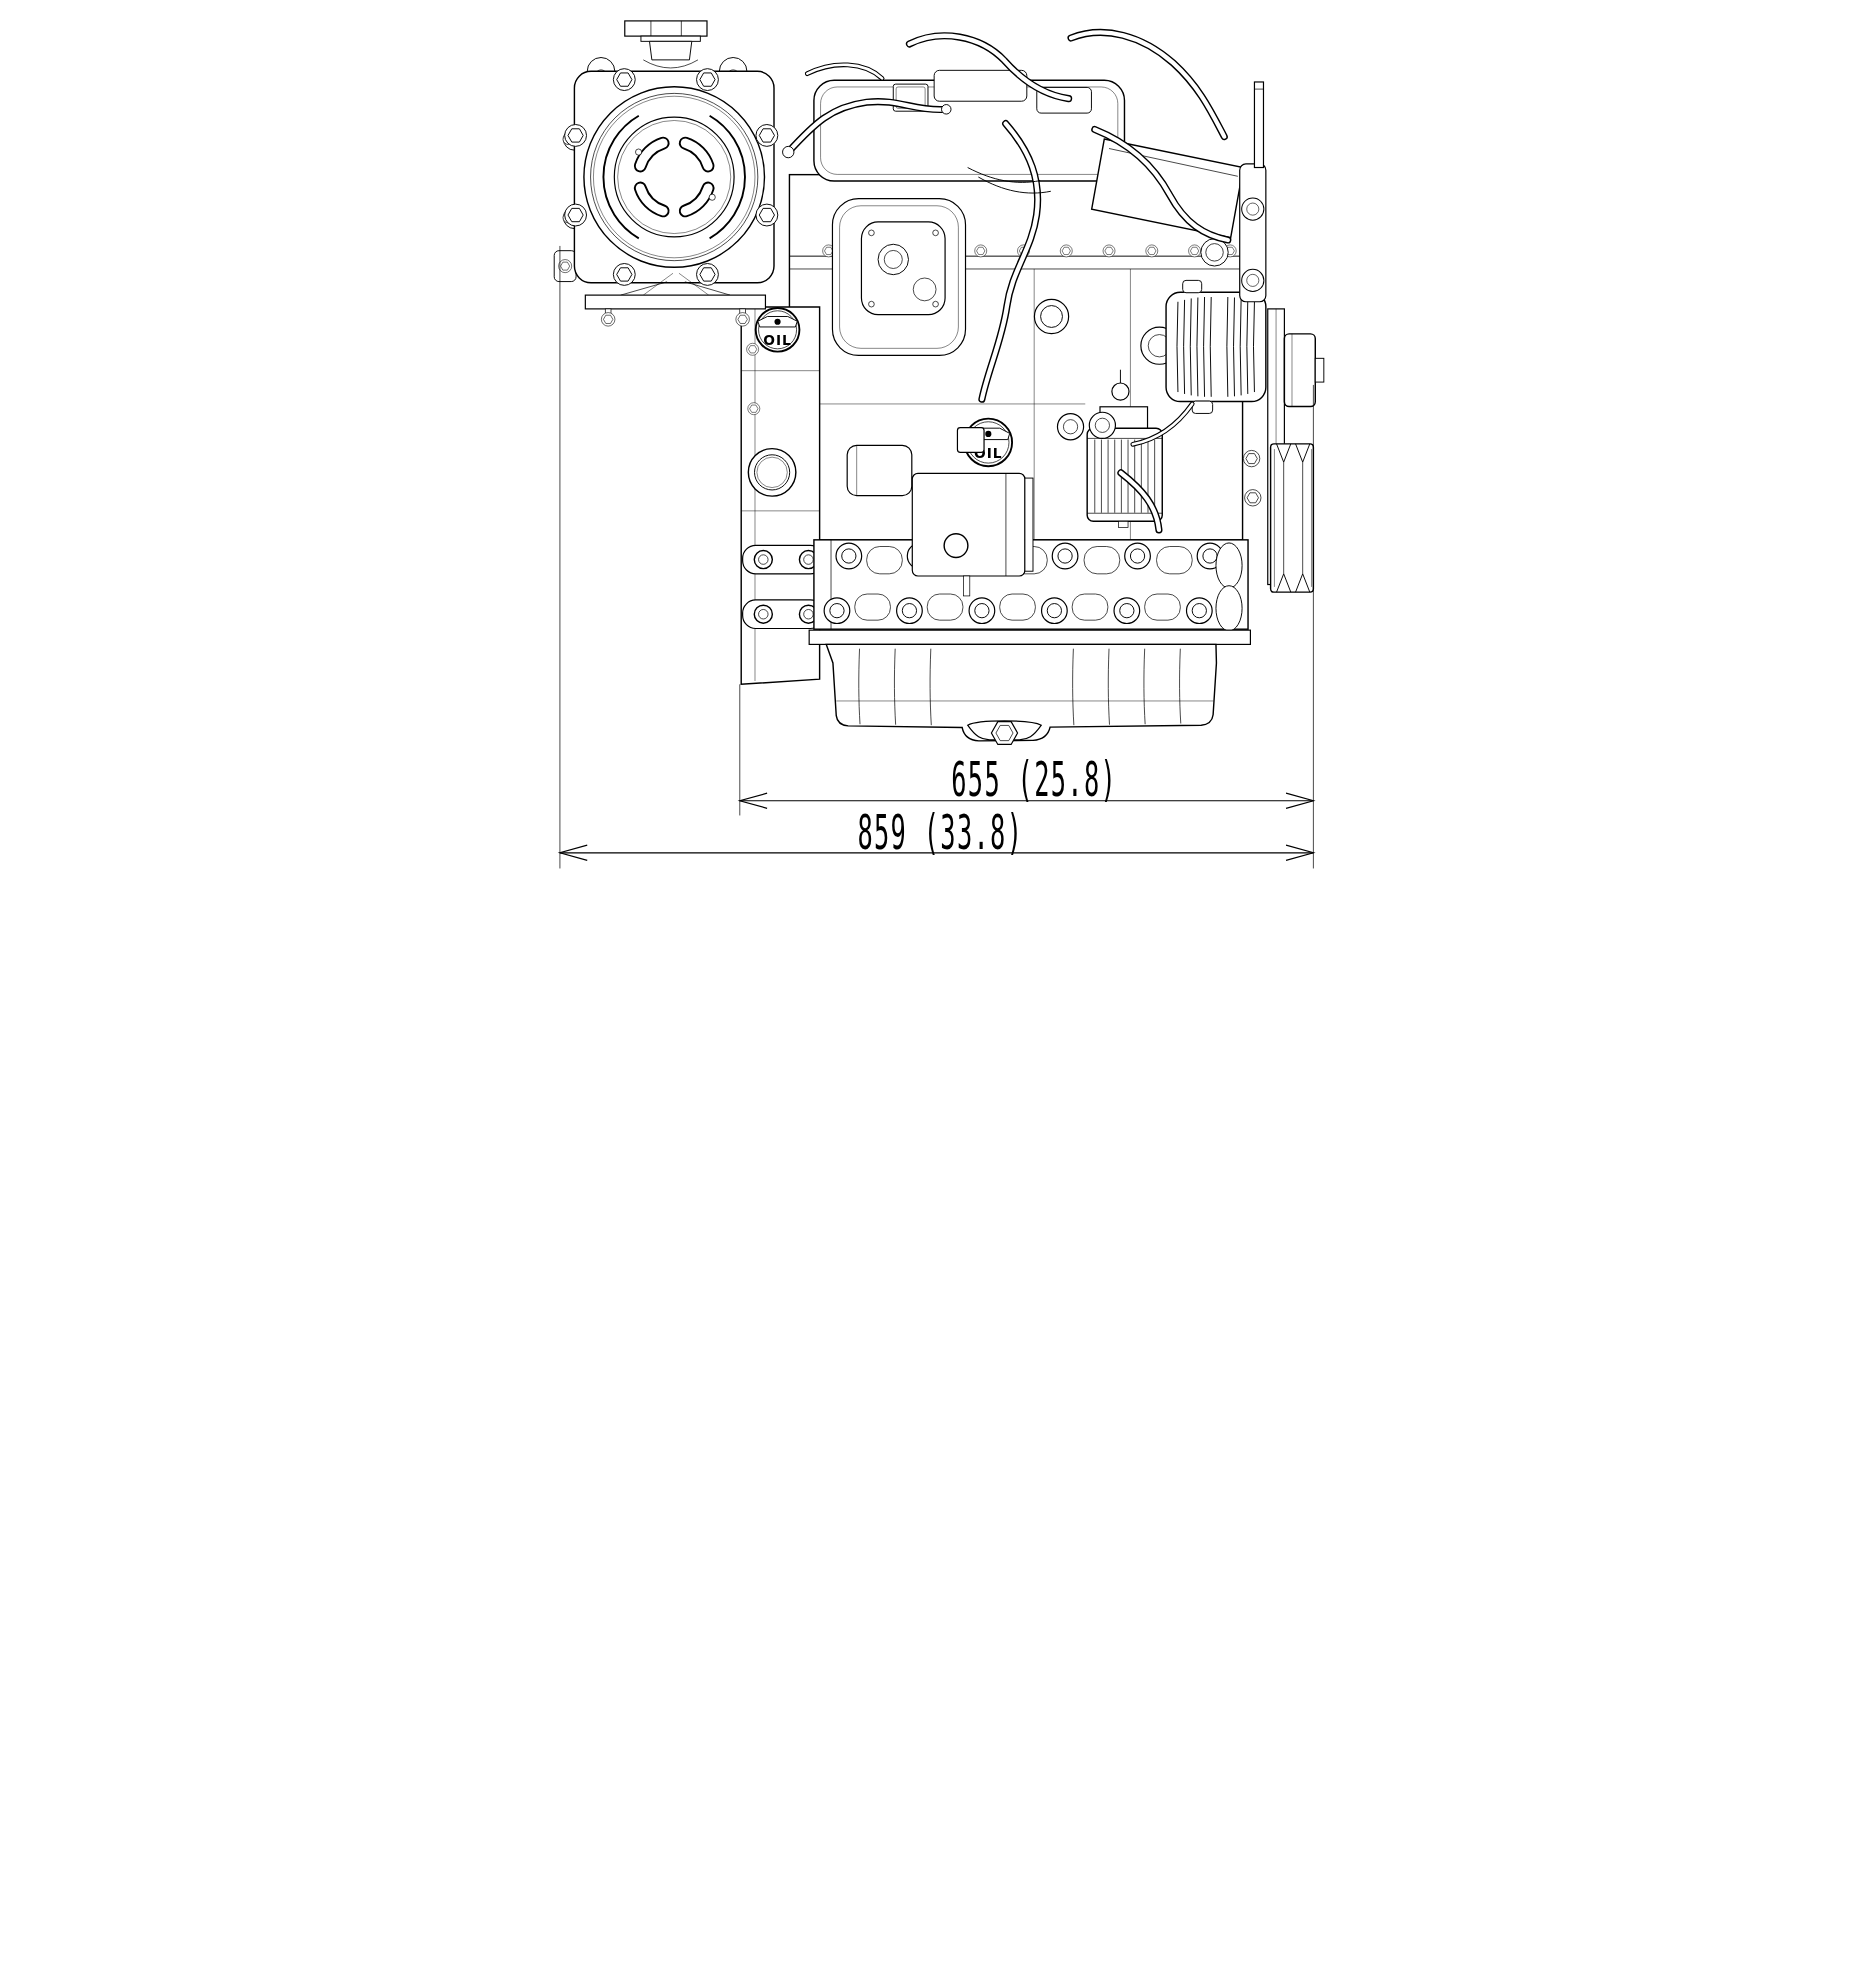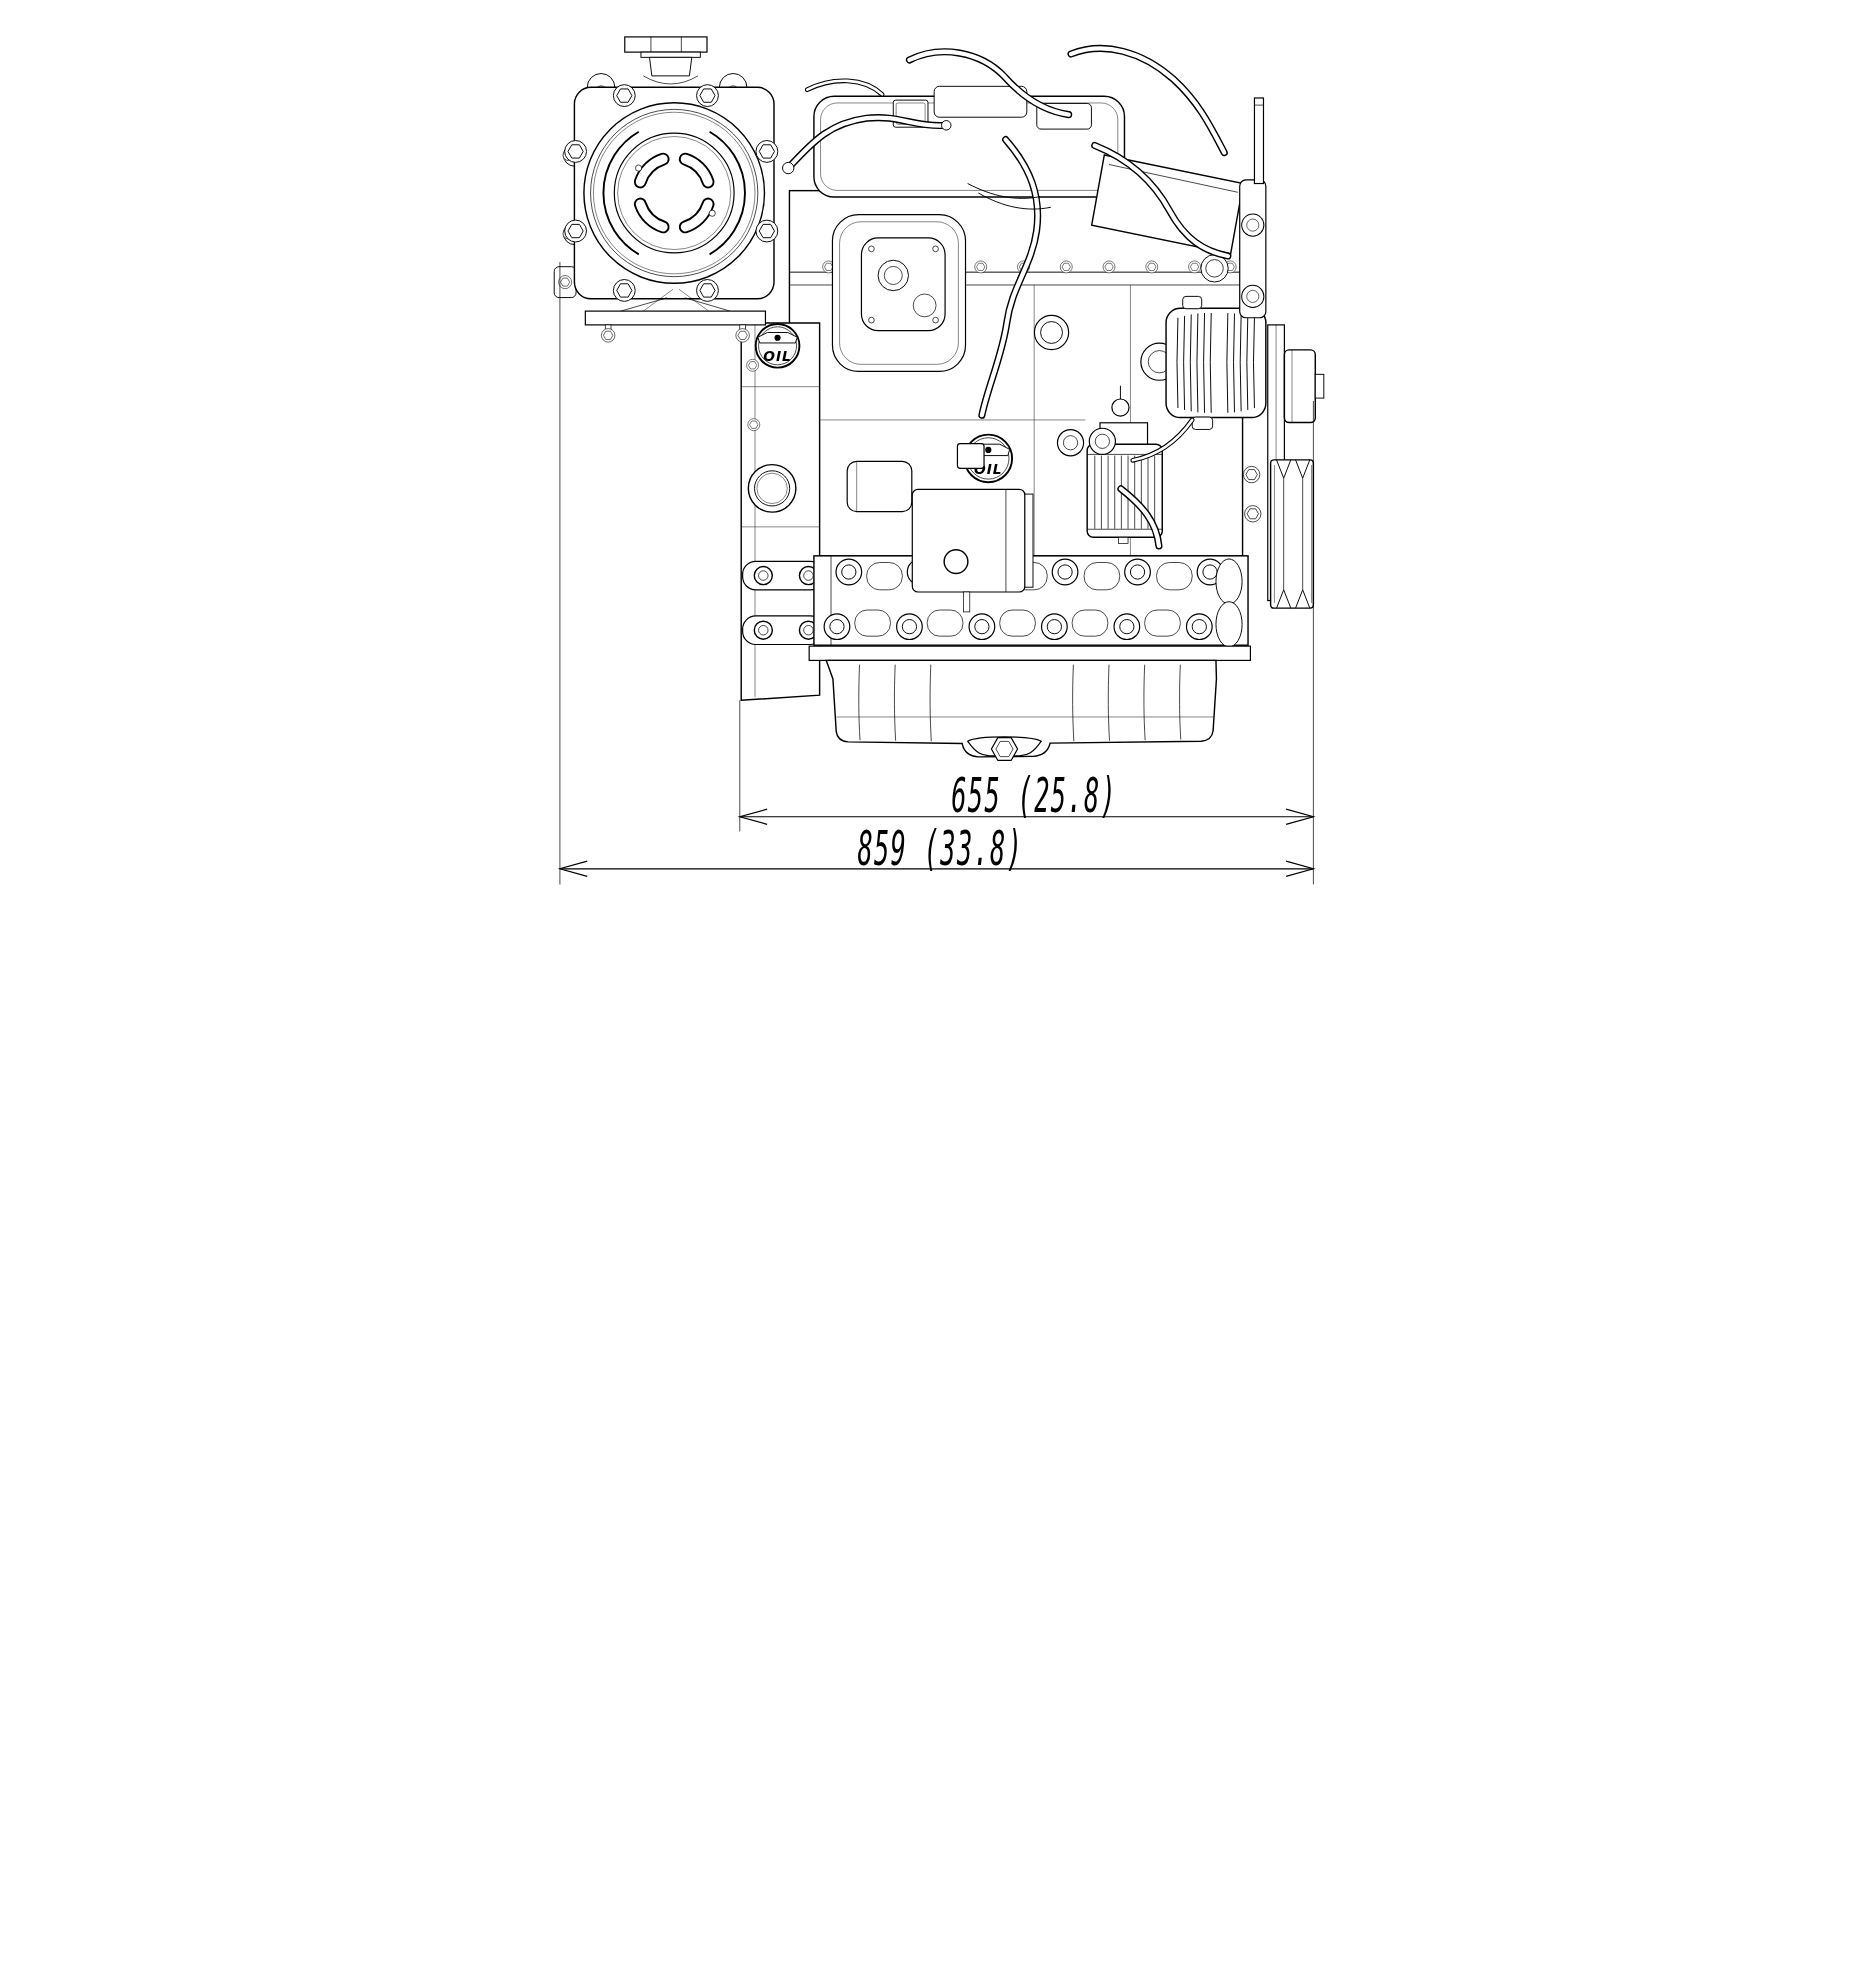--- a/index.html
+++ b/index.html
@@ -1,16 +1,16 @@
 <!DOCTYPE html>
 <html style="font-size:8.4px"><head>
 <meta charset="utf-8">
 <style>
   html,body{margin:0;padding:0;background:#ffffff;}
-  .page{width:100%;max-width:844px;margin:16px auto;background:#fff;font-style:italic;}
+  .page{width:100%;max-width:844px;margin:0 auto;background:#fff;}
   svg{display:block;width:100%;height:auto;background:#fff;}
   .ln{stroke:#000;fill:none;}
   .w2{stroke-width:2;} .w3{stroke-width:3;} .w4{stroke-width:4;} .w5{stroke-width:5;} .w6{stroke-width:6;} .w8{stroke-width:8;}
   .fw{fill:#fff;stroke:#000;}
   .hose-o{stroke:#000;stroke-width:30;fill:none;stroke-linecap:round;}
   .hose-i{stroke:#fff;stroke-width:18;fill:none;stroke-linecap:round;}
   .tube-o{stroke:#000;stroke-width:20;fill:none;stroke-linecap:round;}
   .tube-i{stroke:#fff;stroke-width:11;fill:none;stroke-linecap:round;}
   .slot-o{stroke:#000;stroke-width:54;stroke-linecap:round;fill:none;}
   .slot-i{stroke:#fff;stroke-width:38;stroke-linecap:round;fill:none;}

